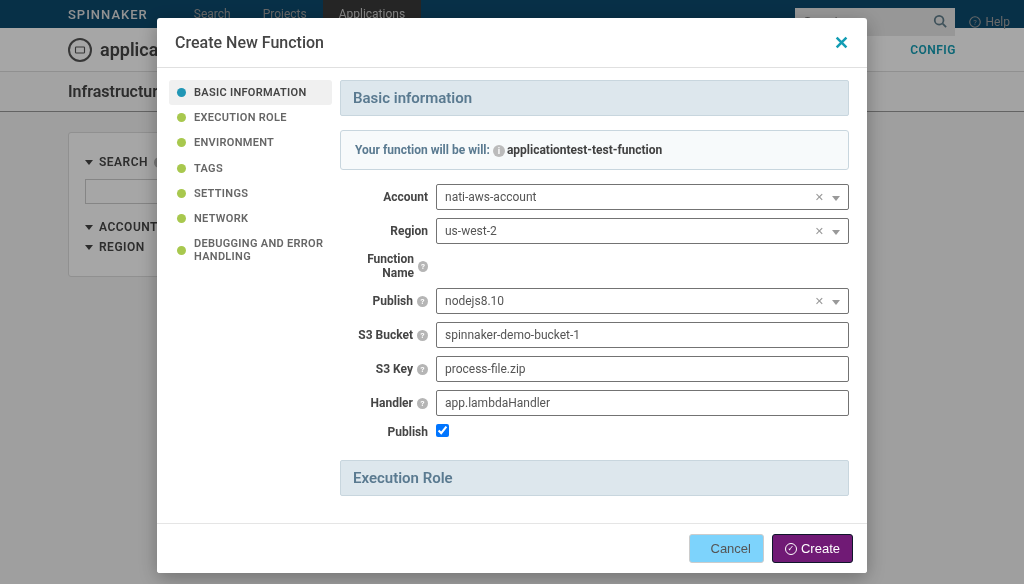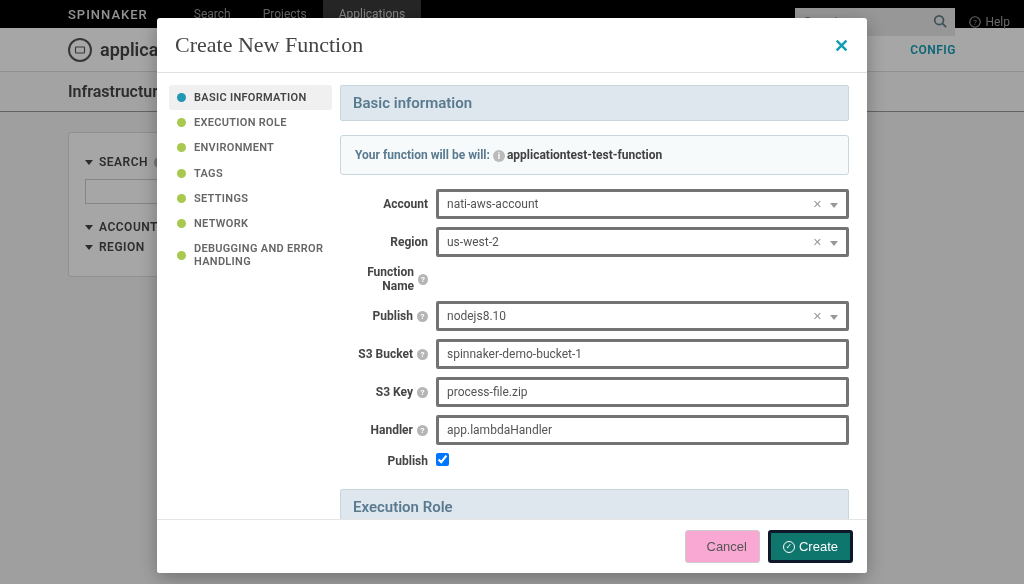--- a/index.html
+++ b/index.html
@@ -1,18 +1,18 @@
 <!DOCTYPE html>
 <html><head>
   <meta charset="utf-8">
   <style>
     * { box-sizing: border-box; margin: 0; padding: 0; }
     body { font-family: -apple-system, BlinkMacSystemFont, "Segoe UI", Roboto, Arial, sans-serif; font-size: 13px; color: #454545; background: #f5f5f5; overflow: hidden; }
 
-    .topbar { background: #000000; height: 28px; display: flex; align-items: center; padding: 0 0 0 68px; }
+    .topbar { background: #0c4a6e; height: 28px; display: flex; align-items: center; padding: 0 0 0 68px; }
     .brand { color: #e0e0e0; font-weight: 500; font-size: 13px; letter-spacing: 1px; }
     .topnav { display: flex; margin-left: 30px; }
     .topnav-item { color: #a0a0a0; padding: 0 16px; height: 28px; display: flex; align-items: center; font-size: 12px; }
     .topnav-item.active { background: #3a3a3a; color: #d0d0d0; }
     .topbar-right { margin-left: auto; display: flex; align-items: center; margin-top: 16px; }
     .user { color: #a0a0a0; font-size: 12px; padding: 0 10px; display:flex; align-items:center; gap:4px; }
     .search-box { position: relative; }
     .search-box input { background: #e8e8e8; border: none; height: 28px; width: 160px; padding: 0 28px 0 8px; font-size: 12px; color: #666; }
     .search-box .search-icon { position: absolute; right: 8px; top: 6px; color: #607d8b; }
     .help { color: #a0a0a0; font-size: 12px; padding: 0 14px; display: flex; align-items: center; gap: 4px; }
@@ -28,21 +28,21 @@
 
     .content { padding: 20px 68px; }
     .panel { background:#fff; border: 1px solid #ddd; border-radius: 3px; padding: 16px; width: 180px; }
     .panel .sec { font-weight:600; font-size:12px; letter-spacing:0.5px; color:#454545; margin:6px 0; display:flex; align-items:center; gap:6px;}
     .caret-down { width:0; height:0; border-left:4px solid transparent; border-right:4px solid transparent; border-top:5px solid #454545;}
     .panel input { width:100%; border:1px solid #ccc; padding:4px; margin-top:4px; }
 
     .overlay { position: fixed; inset:0; background: rgba(0,0,0,.35); display:flex; justify-content:center; align-items:flex-start; }
     .modal { background: #fff; width: 710px; max-height: 555px; margin-top: 18px; border-radius: 3px; box-shadow: 0 5px 20px rgba(0,0,0,.3); display:flex; flex-direction:column; overflow:hidden; }
     .modal-head { padding: 14px 18px; display:flex; align-items:center; }
-    .modal-head h2 { font-size: 22px; font-weight:500; color:#454545;font-family:Liberation Serif, serif; }
+    .modal-head h2 { font-size: 16px; font-weight:500; color:#454545; }
     .close-x { margin-left:auto; color:#139db4; font-size:18px; font-weight:700; cursor:pointer; }
     .modal-hr { border:none; border-top:1px solid #e0e0e0; }
 
     .modal-body { display:flex; flex:1; overflow:hidden; }
     .wizard-nav { width: 175px; padding: 12px 0 12px 12px; flex-shrink: 0; }
     .wnav-item { display:flex; align-items:center; gap:8px; padding:6px 8px; font-size:11px; font-weight:600; color:#666; letter-spacing:0.3px; border-radius:3px; }
     .wnav-item.active { background:#f0f0f0; color:#444; }
     .dot { width:9px; height:9px; border-radius:50%; background:#a8c84e; flex-shrink:0;}
     .dot.current { background:#2196b5;}
     .wnav-label { line-height: 1.2; }
@@ -51,30 +51,30 @@
     .section-title { background:#dde7ed; border:1px solid #c8d6de; color:#5a7a90; font-size:15px; font-weight:600; padding:8px 12px; border-radius:2px; margin-bottom: 14px;}
     .infobox { border:1px solid #c8d6de; background:#f7fafb; padding: 12px 14px; border-radius:3px; margin-bottom: 14px; font-size:12px;}
     .infobox .t1 { color:#5a7a90; font-weight:700; }
     .infobox .t2 { color:#404040; font-weight:700;text-align:center; }
     .info-icon { display:inline-flex; width:12px; height:12px; border-radius:50%; background:#bbb; color:#fff; font-size:9px; align-items:center; justify-content:center; font-weight:700; vertical-align:middle; margin-right: 2px; cursor: help; }
 
     .frow { display:flex; align-items:center; margin-bottom: 8px; }
     .flabel { width: 96px; text-align:right; padding-right: 8px; font-size:12px; font-weight:700; color:#454545; display:flex; align-items:center; justify-content:flex-end; gap:4px;}
     .help-icon { display:inline-flex; width:11px; height:11px; border-radius:50%; background:#b5b5b5; color:#fff; font-size:8px; align-items:center; justify-content:center; font-weight:700;}
     .fcontrol { flex:1; }
-    .selectish, .textish { width:100%; border:3px solid #737373; border-radius:2px; padding:5px 8px; font-size:12px; color:#555; background:#fff; font-family: inherit; }
+    .selectish, .textish { width:100%; border:1px solid #737373; border-radius:2px; padding:5px 8px; font-size:12px; color:#555; background:#fff; font-family: inherit; }
     .selectish { display:flex; align-items:center; position:relative; }
     .selectish .clr { position:absolute; right:24px; color:#999; font-size: 11px;}
     .selectish .chev { position:absolute; right:8px; color:#999; }
     .chev-svg { width:0; height:0; border-left:4px solid transparent; border-right:4px solid transparent; border-top:5px solid #999; display: inline-block;}
 
     .modal-foot { border-top:1px solid #e5e5e5; padding: 10px 14px; display:flex; justify-content:flex-end; gap:8px; background: #fff;}
     .btn { border-radius:3px; padding:6px 12px; font-size:13px; cursor:pointer; display: inline-flex; align-items: center; gap: 4px; }
-    .btn-cancel { background:#f9a8d4; border:1px solid #ccc; color:#555;padding-left:21px; }
-    .btn-create { background:#0f766e; border:3px solid #0f172a; color:#fff; }
+    .btn-cancel { background:#7dd3fc; border:1px solid #ccc; color:#555;padding-left:21px; }
+    .btn-create { background:#701a75; border:1px solid #0f172a; color:#fff; }
     .check-circle { width:12px; height:12px; border-radius:50%; border:1.5px solid #fff; display:inline-flex; align-items:center; justify-content:center; }
     .check-circle::after { content:"✓"; font-size:8px; line-height:1; }
   </style>
 </head>
 <body>
 
 <div class="topbar">
   <span class="brand">SPINNAKER</span>
   <div class="topnav">
     <div class="topnav-item">Search</div>

